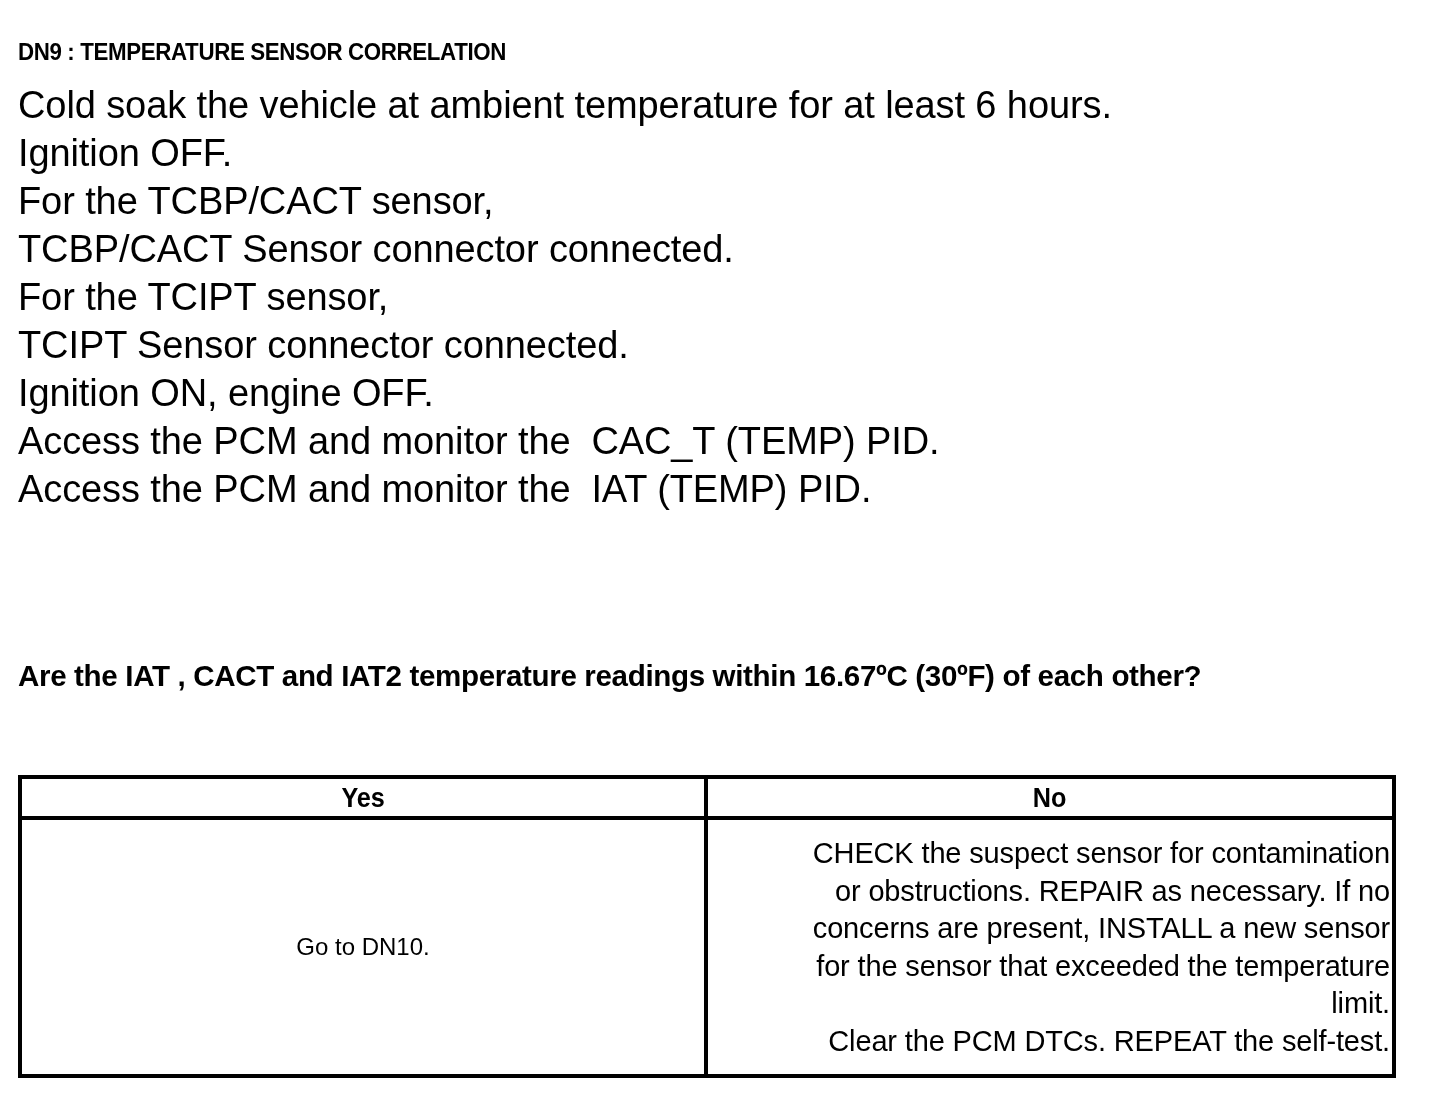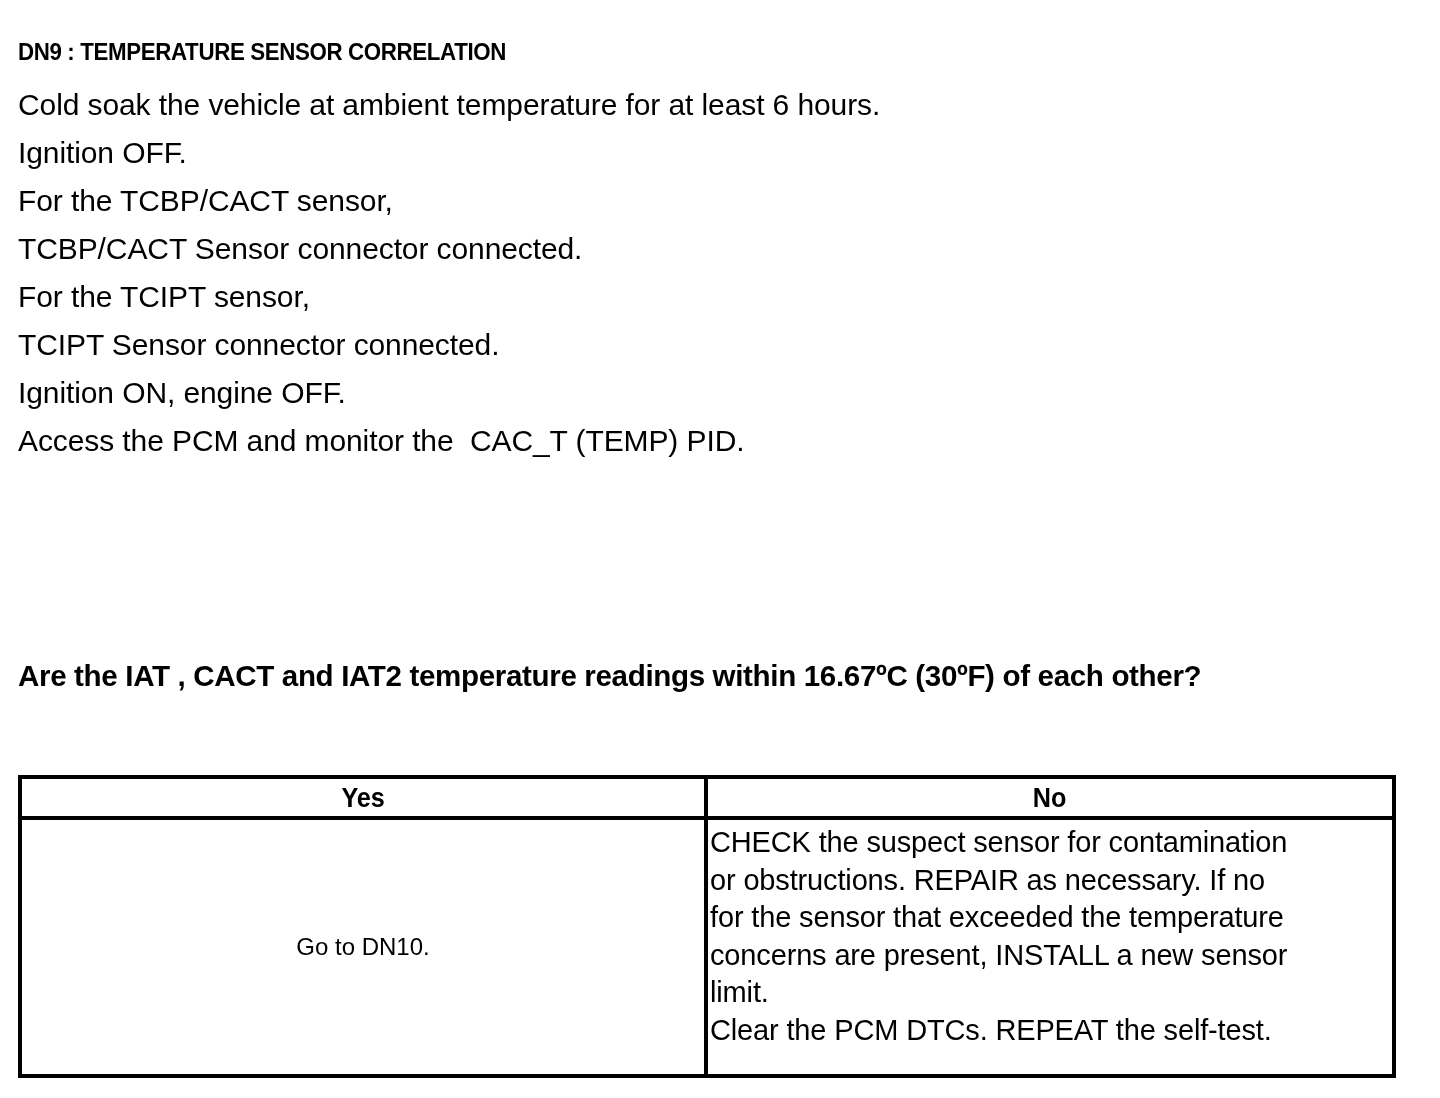--- a/index.html
+++ b/index.html
@@ -35,21 +35,21 @@
     line-height: 28px;
   }
   
   .steps {
     position: absolute;
     left: 18px;
     top: 52px;
     width: 1400px;
   }
   .step-line {
-    font-size: 30px;
+    font-size: 38px;
     line-height: 48px;
     white-space: pre;
     letter-spacing: -0.1px;
   }
   .question-line {
     position: absolute;
     left: 18px;
     top: 628px;
     font-size: 30px;
     font-weight: bold;
@@ -103,22 +103,22 @@
     transform: scaleX(0.9);
   }
   .cell-yes-text {
     font-size: 24px;
     line-height: 36px;
     text-align: right;
   }
   .cell-no-text {
     font-size: 29px;
     line-height: 37.5px;
-    text-align: left;
-    padding: 4px 2px 0 2px;
+    text-align: right;
+    padding: 15px 2px 0 2px;
     width: 100%;
     box-sizing: border-box;
     letter-spacing: -0.15px;
   }
   .cell-no-text .nl {
     display: block;
     white-space: nowrap;
   }
   
   .bottom-rule {
@@ -139,20 +139,21 @@
 
   <div class="steps">
     <div class="step-line">Cold soak the vehicle at ambient temperature for at least 6 hours.</div>
     <div class="step-line">Ignition OFF.</div>
     <div class="step-line">For the TCBP/CACT sensor,</div>
     <div class="step-line">TCBP/CACT Sensor connector connected.</div>
     <div class="step-line">For the TCIPT sensor,</div>
     <div class="step-line">TCIPT Sensor connector connected.</div>
     <div class="step-line">Ignition ON, engine OFF.</div>
     <div class="step-line">Access the PCM and monitor the  CAC_T (TEMP) PID.</div>
+    <div class="step-line">Access the PCM and monitor the  IAT (TEMP) PID.</div>
   </div>
 
   <div class="question-line">Are the IAT , CACT and IAT2 temperature readings within 16.67ºC (30ºF) of each other?</div>
 
   <div class="decision-table">
     <div class="table-head">
       <div class="col-yes">
         <span class="head-label">Yes</span>
       </div>
       <div class="col-no" style="align-items:center;border-radius:13px;">
@@ -160,22 +161,22 @@
       </div>
     </div>
     <div class="table-body">
       <div class="col-yes">
         <span class="cell-yes-text">Go to DN10.</span>
       </div>
       <div class="col-no">
         <div class="cell-no-text">
           <span class="nl">CHECK the suspect sensor for contamination</span>
           <span class="nl">or obstructions. REPAIR as necessary. If no</span>
+          <span class="nl">concerns are present, INSTALL a new sensor</span>
           <span class="nl">for the sensor that exceeded the temperature</span>
-          <span class="nl">concerns are present, INSTALL a new sensor</span>
           <span class="nl">limit.</span>
           <span class="nl">Clear the PCM DTCs. REPEAT the self-test.</span>
         </div>
       </div>
     </div>
   </div>
 
   <div class="bottom-rule"></div>
 
 </div>

